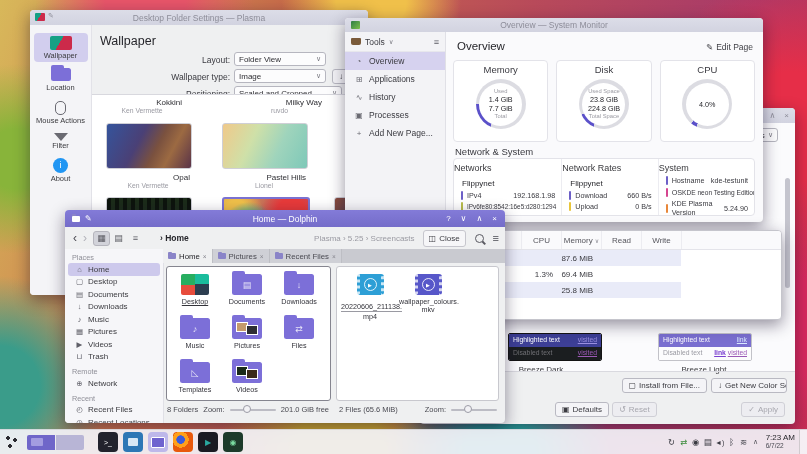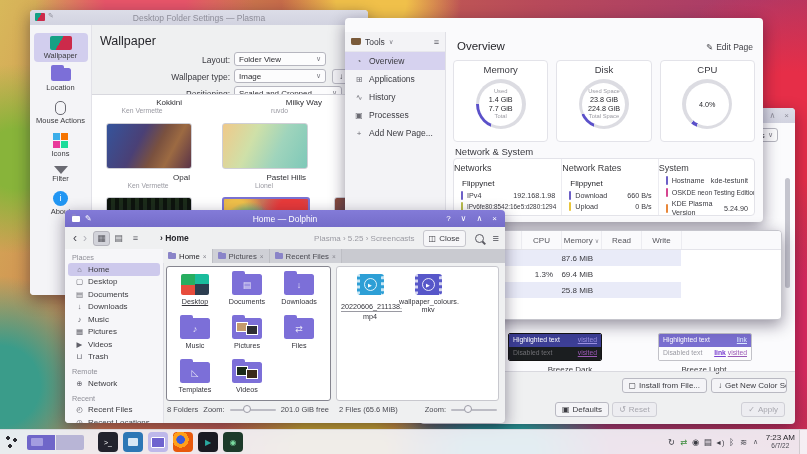--- a/index.html
+++ b/index.html
@@ -103,29 +103,20 @@
       </div>
       <div class="ws-side-item">
         <div class="folder" style="width:20px;height:13px;margin:0 auto 3px"></div>
         <div class="lbl">Location</div>
       </div>
       <div class="ws-side-item">
         <div style="width:11px;height:14px;border:1.5px solid #6a6a72;border-radius:5px;margin:0 auto 2px;box-sizing:border-box"></div>
         <div class="lbl">Mouse Actions</div>
       </div>
       <div class="ws-side-item">
-        <div style="width:15px;height:15px;margin:0 auto 2px;display:grid;grid-template-columns:7px 7px;gap:1px">
-          <span style="background:#3daee9"></span>
-            <span style="background:#f67400"></span>
-          <span style="background:#e93a9a"></span>
-            <span style="background:#1cdc9a"></span>
-        </div>
-        <div class="lbl">Icons</div>
-      </div>
-      <div class="ws-side-item">
         <div style="margin:0 auto 1px;width:0;height:0;border-left:7px solid transparent;border-right:7px solid transparent;border-top:8px solid #6a6a72"></div>
         <div class="lbl">Filter</div>
       </div>
       <div class="ws-side-item">
         <div style="width:15px;height:15px;border-radius:50%;background:#2196f3;color:#fff;font-size:9px;line-height:15px;text-align:center;margin:0 auto 2px">i</div>
         <div class="lbl">About</div>
       </div>
     </div>
 
     <div class="abs" style="left:70px;top:24px;font-size:12.5px;color:#26262b">Wallpaper</div>
@@ -184,21 +175,21 @@
       <div class="schprev" style="left:88px;top:210px;border:1px solid #141414">
         <div class="schrow" style="background:#3d3f96;color:#fff">
           <span>Highlighted text</span>
           <span style="color:#9a8fe0;text-decoration:underline">visited</span>
         </div>
         <div class="schrow" style="background:#1b1e20;color:#6f6f74">
           <span>Disabled text</span>
           <span style="color:#9b59b6;text-decoration:underline">visited</span>
         </div>
       </div>
-      <div class="schname" style="left:104px;top:242px">Breeze Dark</div>
+      <div class="schname" style="left:75px;top:242px">Breeze Dark</div>
 
       <div class="schprev" style="left:238px;top:210px;border:1px solid #c2c2c8">
         <div class="schrow" style="background:#7a6fd0;color:#fff">
           <span>Highlighted text</span>
           <span style="color:#d8e8ff;text-decoration:underline">link</span>
         </div>
         <div class="schrow" style="background:#fcfcfd;color:#9a9aa2">
           <span>Disabled text</span>
           <span>
             <b style="color:#7a3fd0;text-decoration:underline">link</b>
@@ -227,20 +218,24 @@
         <span>Reset</span>
       </div>
       <div class="btn dis abs" style="right:10px;top:30px">
         <span>✓</span>
         <span>Apply</span>
       </div>
     </div>
   </div>
 
   <div class="win" style="left:345px;top:18px;width:418px;height:204px;background:#fafafc;z-index:4">
+    <div class="tb inactive" style="height:14px">
+      <span class="abs" style="left:6px;top:3px;width:9px;height:8px;border-radius:1px;background:linear-gradient(135deg,#2e7d46,#7cc04a)"></span>
+      <span class="t">Overview — System Monitor</span>
+    </div>
 
     <div class="abs" style="left:0;top:14px;bottom:0;width:100px;background:#f3f3f6;border-right:1px solid #e0e0e6">
       <div style="display:flex;align-items:center;gap:4px;height:19px;padding:0 6px;border-bottom:1px solid #e7e7ec">
         <span style="width:10px;height:7px;background:#7a5a3a;border-radius:1px 1px 2px 2px"></span>
         <span style="font-size:8.5px;color:#3a3a40">Tools</span>
         <span style="font-size:6.5px;color:#7a7a82">∨</span>
         <span style="margin-left:auto;font-size:9px;color:#5a5a62">≡</span>
       </div>
       <div class="sm-nav sel">
         <span class="nico">◔</span>
@@ -606,21 +601,21 @@
       </div>
     <div style="margin-left:auto;display:flex;align-items:center">
       <span class="tray-g">↻</span>
       <span class="tray-g" style="color:#3a8a3a">⇄</span>
       <span class="tray-g">◉</span>
       <span class="tray-g">▤</span>
       <span class="tray-g" style="font-size:7px">◄)</span>
       <span class="tray-g">ᛒ</span>
       <span class="tray-g">≋</span>
       <span class="tray-g" style="font-size:7px;color:#55555c">∧</span>
-      <div style="text-align:center;line-height:1.05;margin:0 4px">
+      <div style="text-align:left;line-height:1.05;margin:0 4px">
         <div style="font-size:8px;color:#26262b">7:23 AM</div>
         <div style="font-size:6.5px;color:#4a4a52">6/7/22</div>
       </div>
       <div style="width:7px;height:24px;border-left:1px solid rgba(0,0,0,.15);background:rgba(255,255,255,.4)"></div>
     </div>
   </div>
 
 </div>
 
 </body></html>

